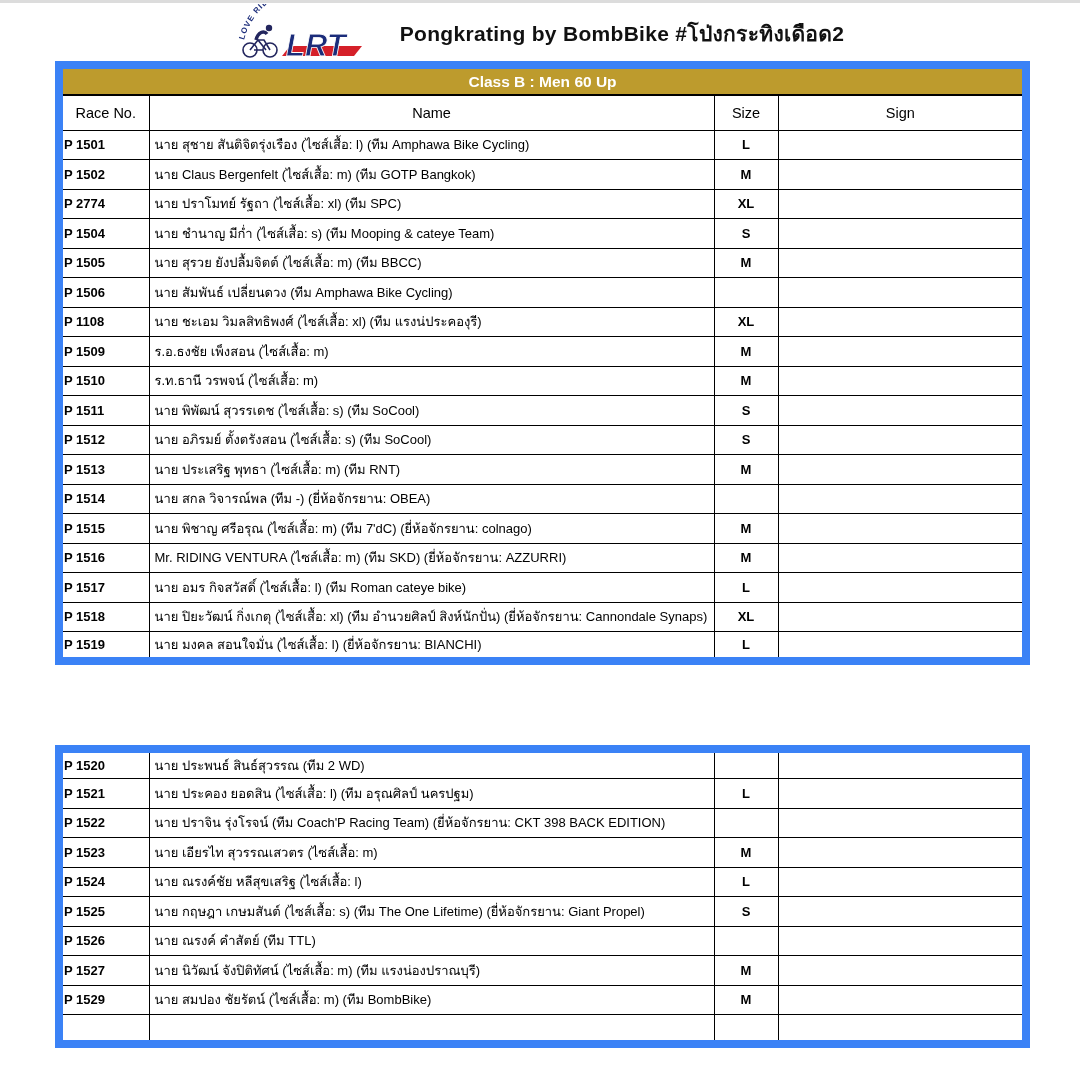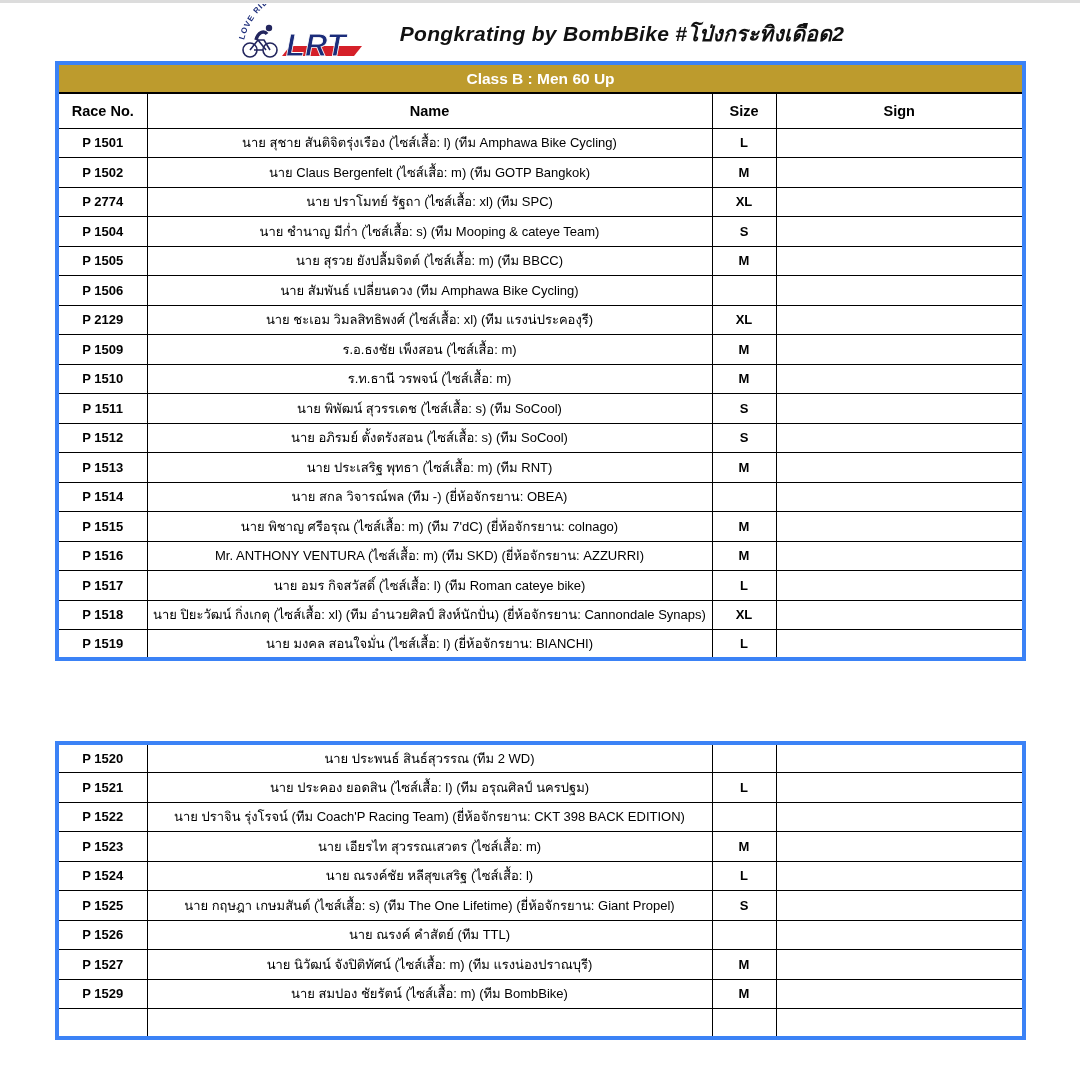--- a/index.html
+++ b/index.html
@@ -17,60 +17,59 @@
     display: flex;
     align-items: center;
     justify-content: center;
     gap: 14px;
     height: 56px;
     margin-top: 2px;
   }
   .doc-title {
     font-size: 21px;
     font-weight: bold;
-    font-style: italic;
     color: #111;
     letter-spacing: 0.3px;
   }
 
   .sheet { margin-left: 55px; width: 967px; }
 
   table {
     border-collapse: collapse;
     width: 967px;
     table-layout: fixed;
-    border: 4px solid #3b82f6;
+    border: 8px solid #3b82f6;
   }
   td, th { border: 1.5px solid #000; box-sizing: border-box; overflow: hidden; white-space: nowrap; }
 
   col.w-race { width: 90px; }
   col.w-name { width: 565px; }
   col.w-size { width: 64px; }
   col.w-sign { width: 248px; }
 
   tr.class-bar th {
     background: var(--gold, #BD9B2D);
     color: #fff;
     font-size: 15.5px;
     font-weight: bold;
     height: 30px;
     border: 2px solid #000;
     text-align: center;
   }
   tr.col-head th {
     height: 35px;
     font-size: 14.5px;
-    font-weight: bold;
+    font-weight: normal;
     background: #fff;
     text-align: center;
   }
 
   tr.row { height: 29.5px; }
-  td.c-race { text-align: center; font-weight: bold; font-size: 13px; margin-top: 12px; }
-  td.c-name { text-align: center; font-size: 13px; padding: 0 5px; }
+  td.c-race { font-weight: bold; font-size: 13px; margin-top: 12px; }
+  td.c-name { text-align: left; font-size: 13px; padding: 0 5px; }
   td.c-size { text-align: center; font-weight: bold; font-size: 13px; }
   td.c-sign { }
 
   .spacer { height: 80px; }
 </style>
 </head>
 <body>
 
 <div class="top-strip"></div>
 
@@ -152,21 +151,21 @@
         </tr>
 
         <tr class="row">
           <td class="c-race">P 1506</td>
           <td class="c-name">นาย สัมพันธ์ เปลี่ยนดวง (ทีม Amphawa Bike Cycling)</td>
           <td class="c-size"></td>
           <td class="c-sign"></td>
         </tr>
 
         <tr class="row">
-          <td class="c-race">P 2129</td>
+          <td class="c-race">P 1108</td>
           <td class="c-name">นาย ชะเอม วิมลสิทธิพงศ์ (ไซส์เสื้อ: xl) (ทีม แรงน่ประคองุรี)</td>
           <td class="c-size">XL</td>
           <td class="c-sign"></td>
         </tr>
 
 
         <tr class="row">
           <td class="c-race">P 1509</td>
           <td class="c-name">ร.อ.ธงชัย เพ็งสอน (ไซส์เสื้อ: m)</td>
           <td class="c-size">M</td>
@@ -210,21 +209,21 @@
 
         <tr class="row">
           <td class="c-race">P 1515</td>
           <td class="c-name">นาย พิชาญ ศรีอรุณ (ไซส์เสื้อ: m) (ทีม 7'dC) (ยี่ห้อจักรยาน: colnago)</td>
           <td class="c-size">M</td>
           <td class="c-sign"></td>
         </tr>
 
         <tr class="row">
           <td class="c-race">P 1516</td>
-          <td class="c-name">Mr. ANTHONY VENTURA (ไซส์เสื้อ: m) (ทีม SKD) (ยี่ห้อจักรยาน: AZZURRI)</td>
+          <td class="c-name">Mr. RIDING VENTURA (ไซส์เสื้อ: m) (ทีม SKD) (ยี่ห้อจักรยาน: AZZURRI)</td>
           <td class="c-size">M</td>
           <td class="c-sign"></td>
         </tr>
 
         <tr class="row">
           <td class="c-race">P 1517</td>
           <td class="c-name">นาย อมร กิจสวัสดิ์ (ไซส์เสื้อ: l) (ทีม Roman cateye bike)</td>
           <td class="c-size">L</td>
           <td class="c-sign"></td>
         </tr>

